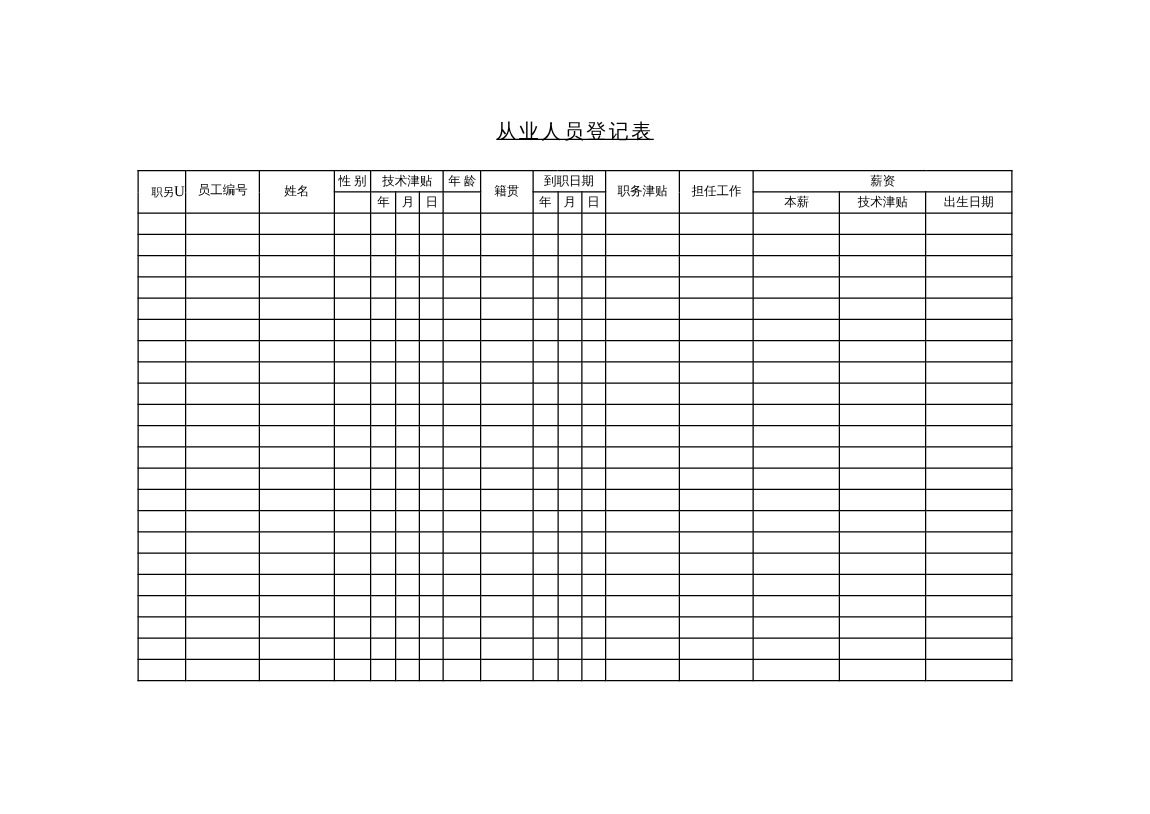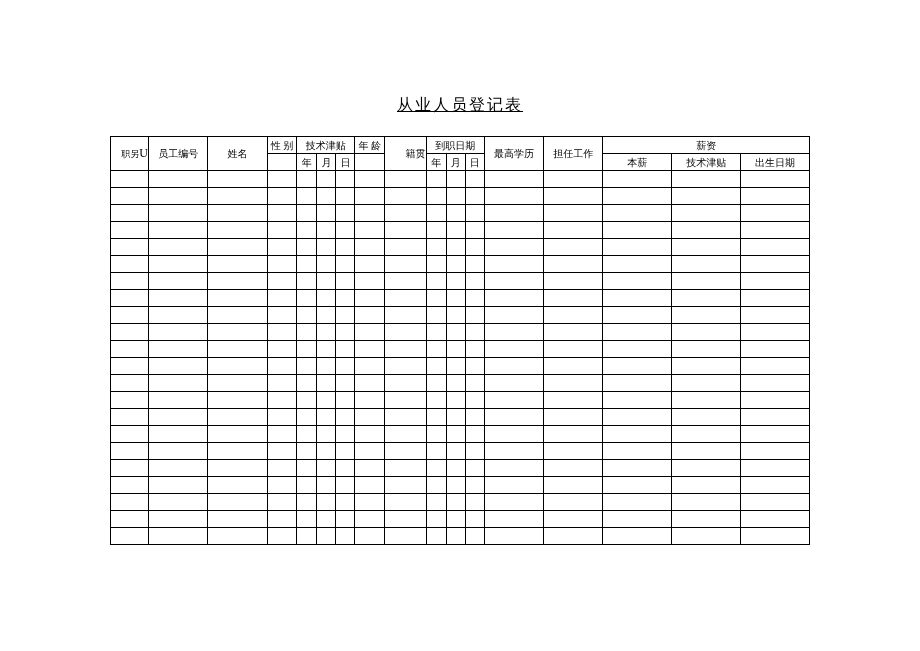--- a/index.html
+++ b/index.html
@@ -38,28 +38,28 @@
       vertical-align: middle;
       font-weight: normal;
       padding: 0;
       height: 17px;
       line-height: 1.1;
     }
     .header-row th {
       height: 17px;
     }
     .col-jibie { width: 32px; text-align: right; }
-    .col-empno { width: 50px; }
+    .col-empno { width: 50px; font-family: Liberation Mono, monospace; }
     .col-name { width: 50px; }
     .col-gender { width: 25px; }
     .col-year { width: 17px; }
     .col-month { width: 16px; }
     .col-day { width: 16px; }
     .col-age { width: 25px; margin-top: 28px; }
-    .col-jiguan { width: 35px; text-align: right; }
+    .col-jiguan { width: 35px; }
     .col-year2 { width: 17px; }
     .col-month2 { width: 16px; }
     .col-day2 { width: 16px; }
     .col-edu { width: 50px; }
     .col-work { width: 50px; }
     .col-sal1 { width: 58px; font-family: Liberation Serif, serif; }
     .col-sal2 { width: 58px; }
     .col-sal3 { width: 58px; }
     .jibie-text {
       font-size: 9px;
@@ -81,21 +81,21 @@
         <th rowspan="2" class="col-jibie">
           <span class="jibie-text">职另</span><span class="jibie-u">U</span>
         </th>
         <th rowspan="2" class="col-empno">员工编号</th>
         <th rowspan="2" class="col-name">姓名</th>
         <th class="col-gender">性 别</th>
         <th colspan="3">技术津贴</th>
         <th class="col-age">年 龄</th>
         <th rowspan="2" class="col-jiguan">籍贯</th>
         <th colspan="3">到职日期</th>
-        <th rowspan="2" class="col-edu">最高学历</th>
+        <th rowspan="2" class="col-edu">职务津贴</th>
         <th rowspan="2" class="col-work">担任工作</th>
         <th colspan="3">薪资</th>
       </tr>
       <tr class="header-row">
         <th class="col-gender"></th>
         <th class="col-year">年</th>
         <th class="col-month">月</th>
         <th class="col-day">日</th>
         <th class="col-age"></th>
         <th class="col-year2">年</th>

